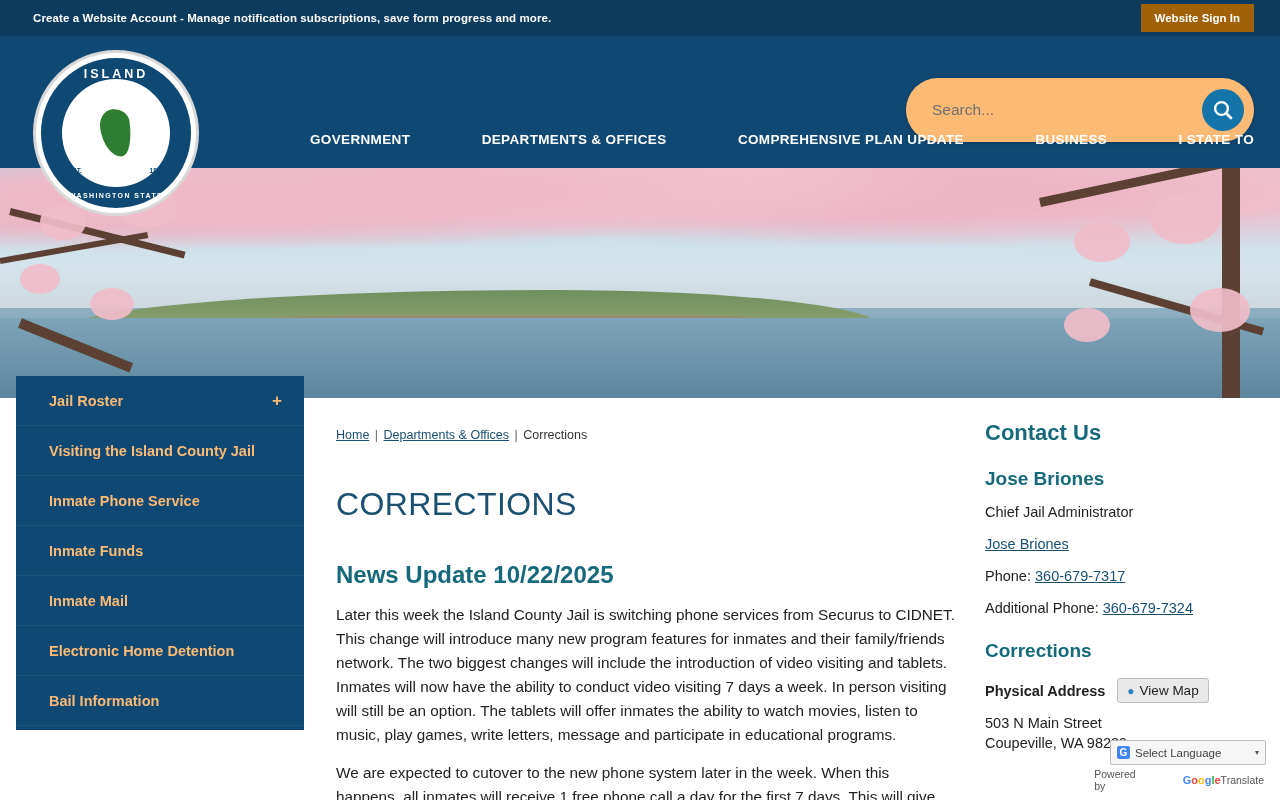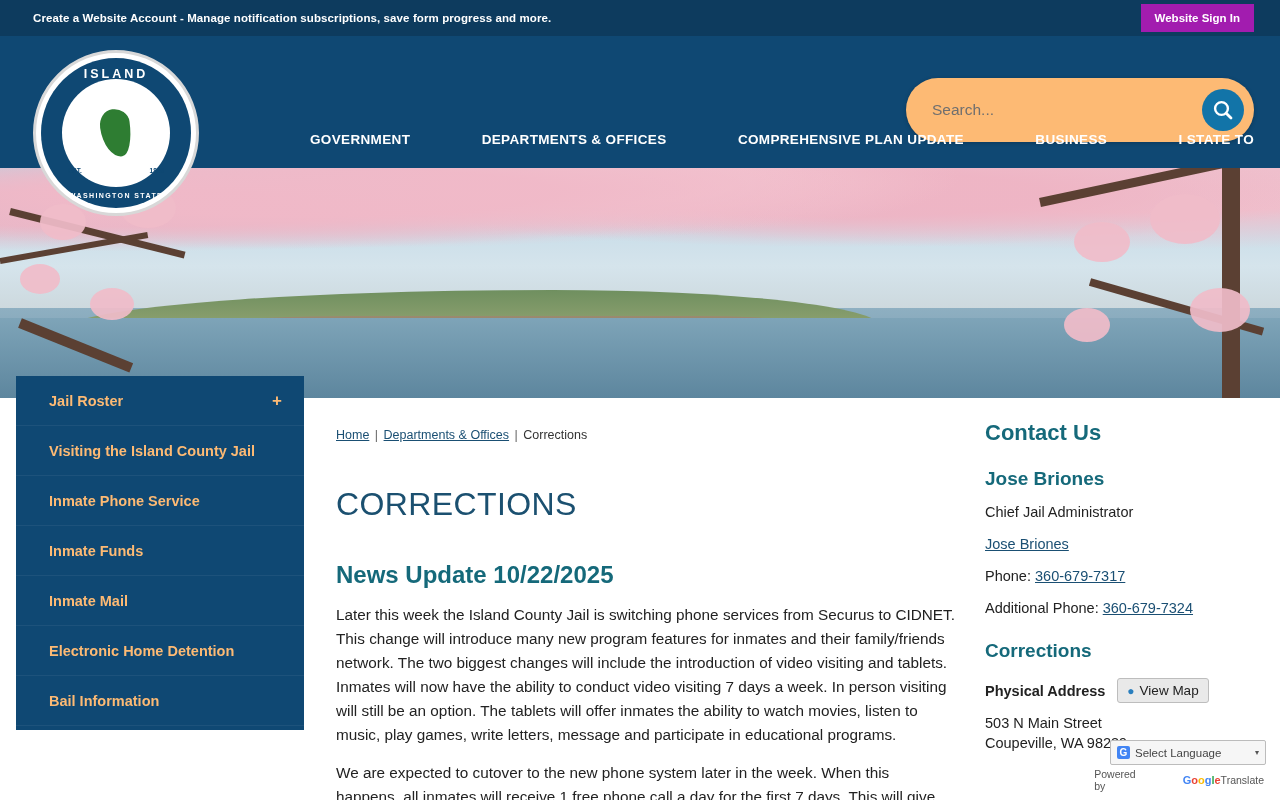--- a/index.html
+++ b/index.html
@@ -21,21 +21,21 @@
     position: relative;
     z-index: 30;
   }
   .topbar-text {
     color: #ffffff;
     font-size: 11.5px;
     font-weight: bold;
     letter-spacing: 0.1px;
   }
   .signin-btn {
-    background: #a21caf;
+    background: #a16207;
     color: #ffffff;
     font-size: 11.5px;
     font-weight: bold;
     padding: 8px 14px;
     border: none;
     cursor: pointer;
     white-space: nowrap;
   }
 
   

